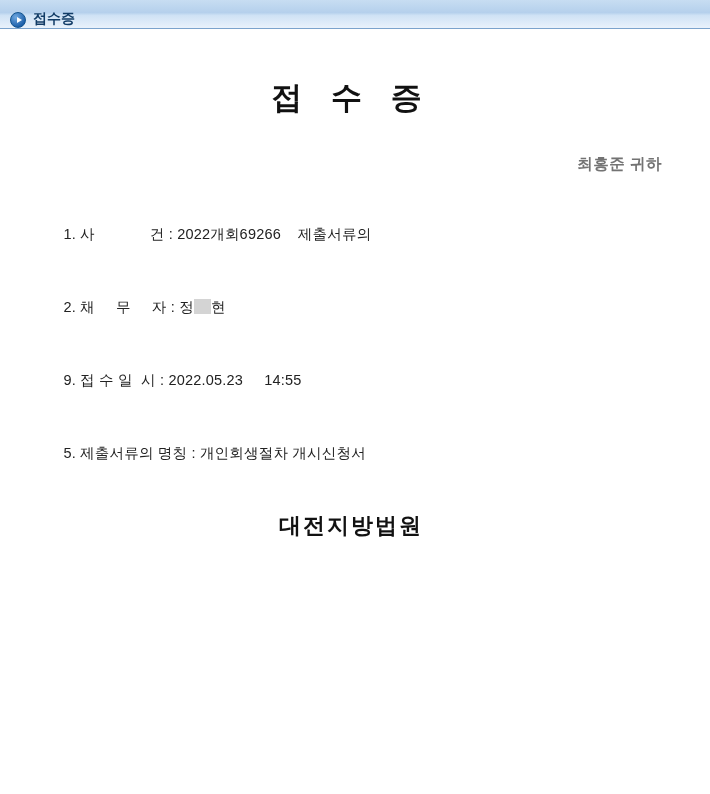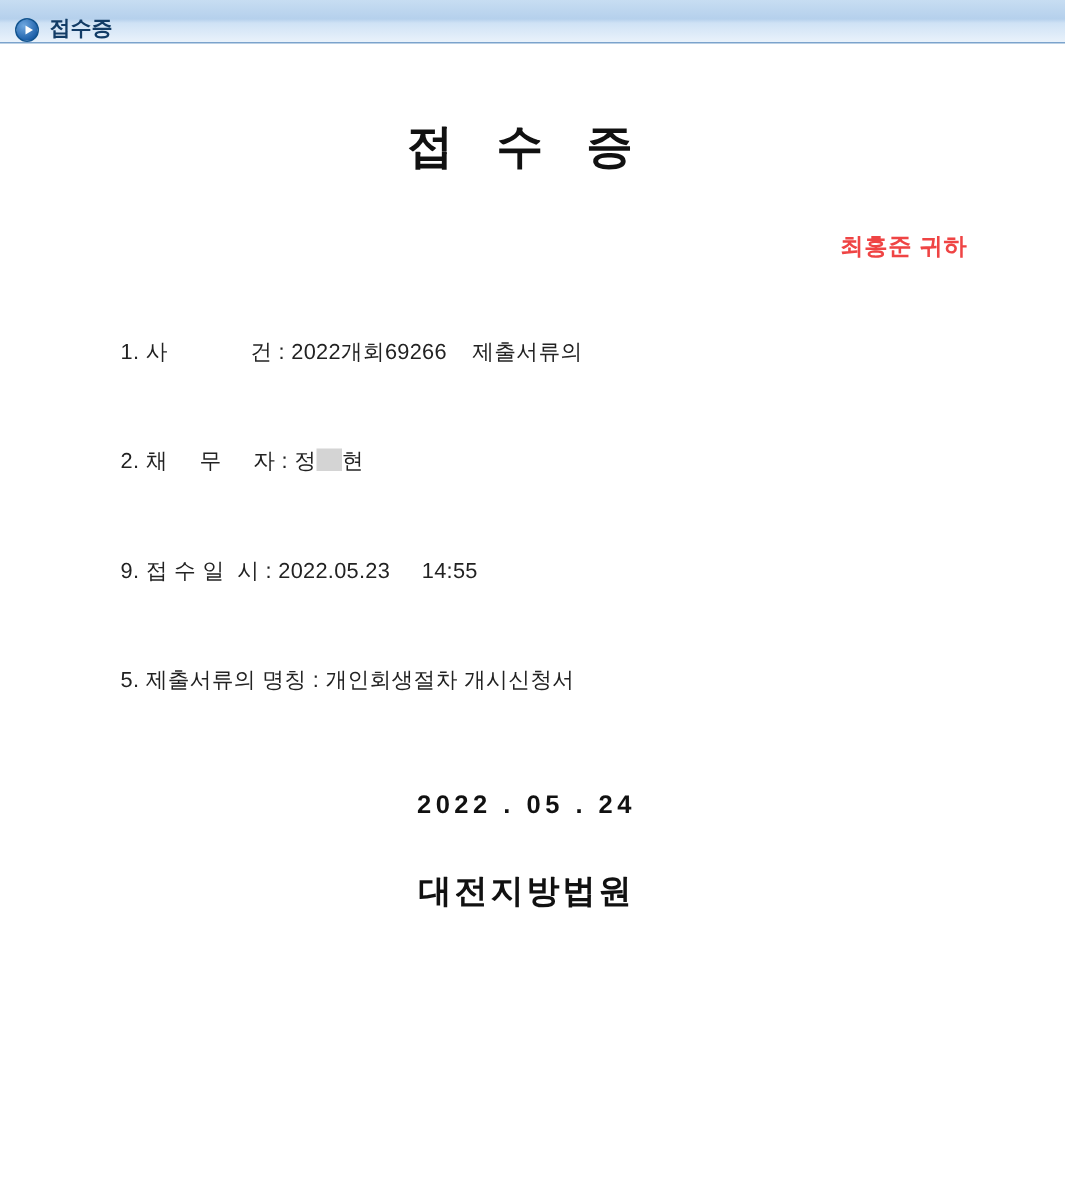--- a/index.html
+++ b/index.html
@@ -53,41 +53,41 @@
     margin-left: 7px;
     font-size: 14px;
     font-weight: bold;
     color: #123c66;
     letter-spacing: 0px;
   }
 
   
   .doc {
     position: relative;
-    padding: 0 55px;
+    padding: 0 38px;
     box-sizing: border-box;
     width: 702px;
   }
 
   .doc-title {
     text-align: center;
     font-family: "DejaVu Serif", "Liberation Serif", serif;
     font-weight: bold;
     font-size: 31px;
     letter-spacing: 9px;
     color: #111111;
     margin-top: 48px;
   }
 
   .recipient {
     text-align: right;
     margin-top: 35px;
     font-size: 15.5px;
     font-weight: bold;
-    color: #ef4444;
+    color: #737373;
     letter-spacing: 0.5px;
     padding-right: 2px;
   }
 
   .lead {
     margin-top: 42px;
     font-size: 17px;
     font-weight: bold;
     color: #111111;
     letter-spacing: 0.8px;
@@ -159,17 +159,16 @@
     <div class="item">
       <span>9. 접 수 일  시 : </span><span>2022.05.23     14:55</span>
     </div>
 
     <div class="item">
       <span>5. 제출서류의 명칭 : </span><span>개인회생절차 개시신청서</span>
     </div>
 
   </div>
 
-  <div class="date-line">2022 . 05 . 24</div>
 
   <div class="court-line">대전지방법원</div>
 
 </div>
 
 </body></html>

